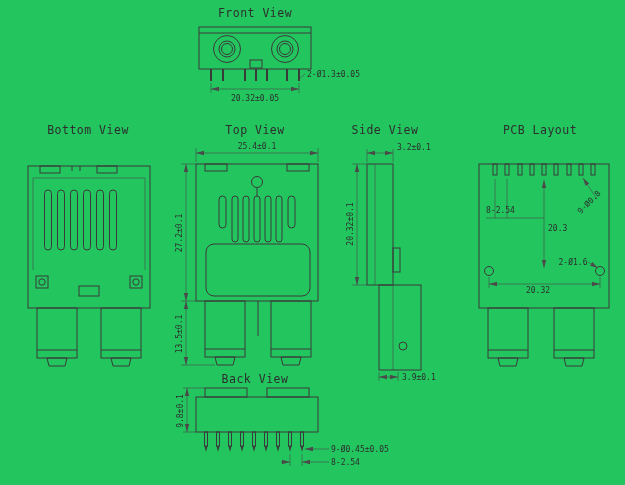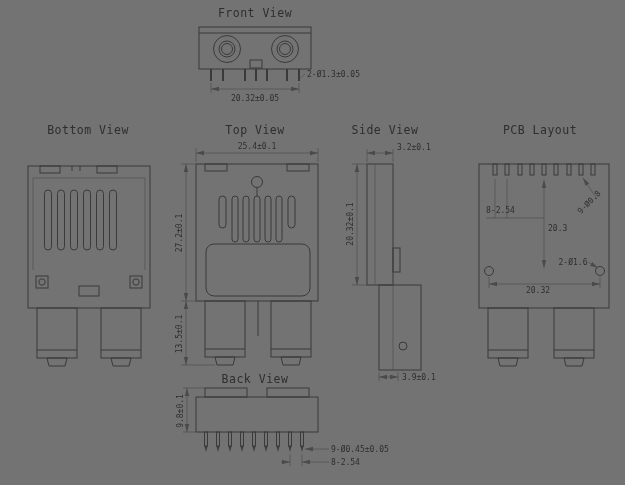--- a/index.html
+++ b/index.html
@@ -1,16 +1,16 @@
 <!DOCTYPE html>
 <html><head>
 <meta charset="utf-8">
 <style>
   html,body{margin:0;padding:0;background:#ffffff;}
-  .canvas{position:relative;width:625px;height:485px;background:#737373;overflow:hidden;}
+  .canvas{position:relative;width:625px;height:485px;background:#22c55e;overflow:hidden;}
   svg{display:block;}
   svg text{font-family:"DejaVu Sans Mono","Liberation Mono",monospace;fill:#2e2e2e;}
   .title{font-size:11.5px;letter-spacing:.5px;}
   .dim{font-size:8px;}
   .ln{stroke:#3a3a3a;stroke-width:1;fill:none;}
   .tn{stroke:#4a4a4a;stroke-width:.6;fill:none;}
   .pin{stroke:#3a3a3a;stroke-width:2;fill:none;}
 </style>
 </head>
 <body>

